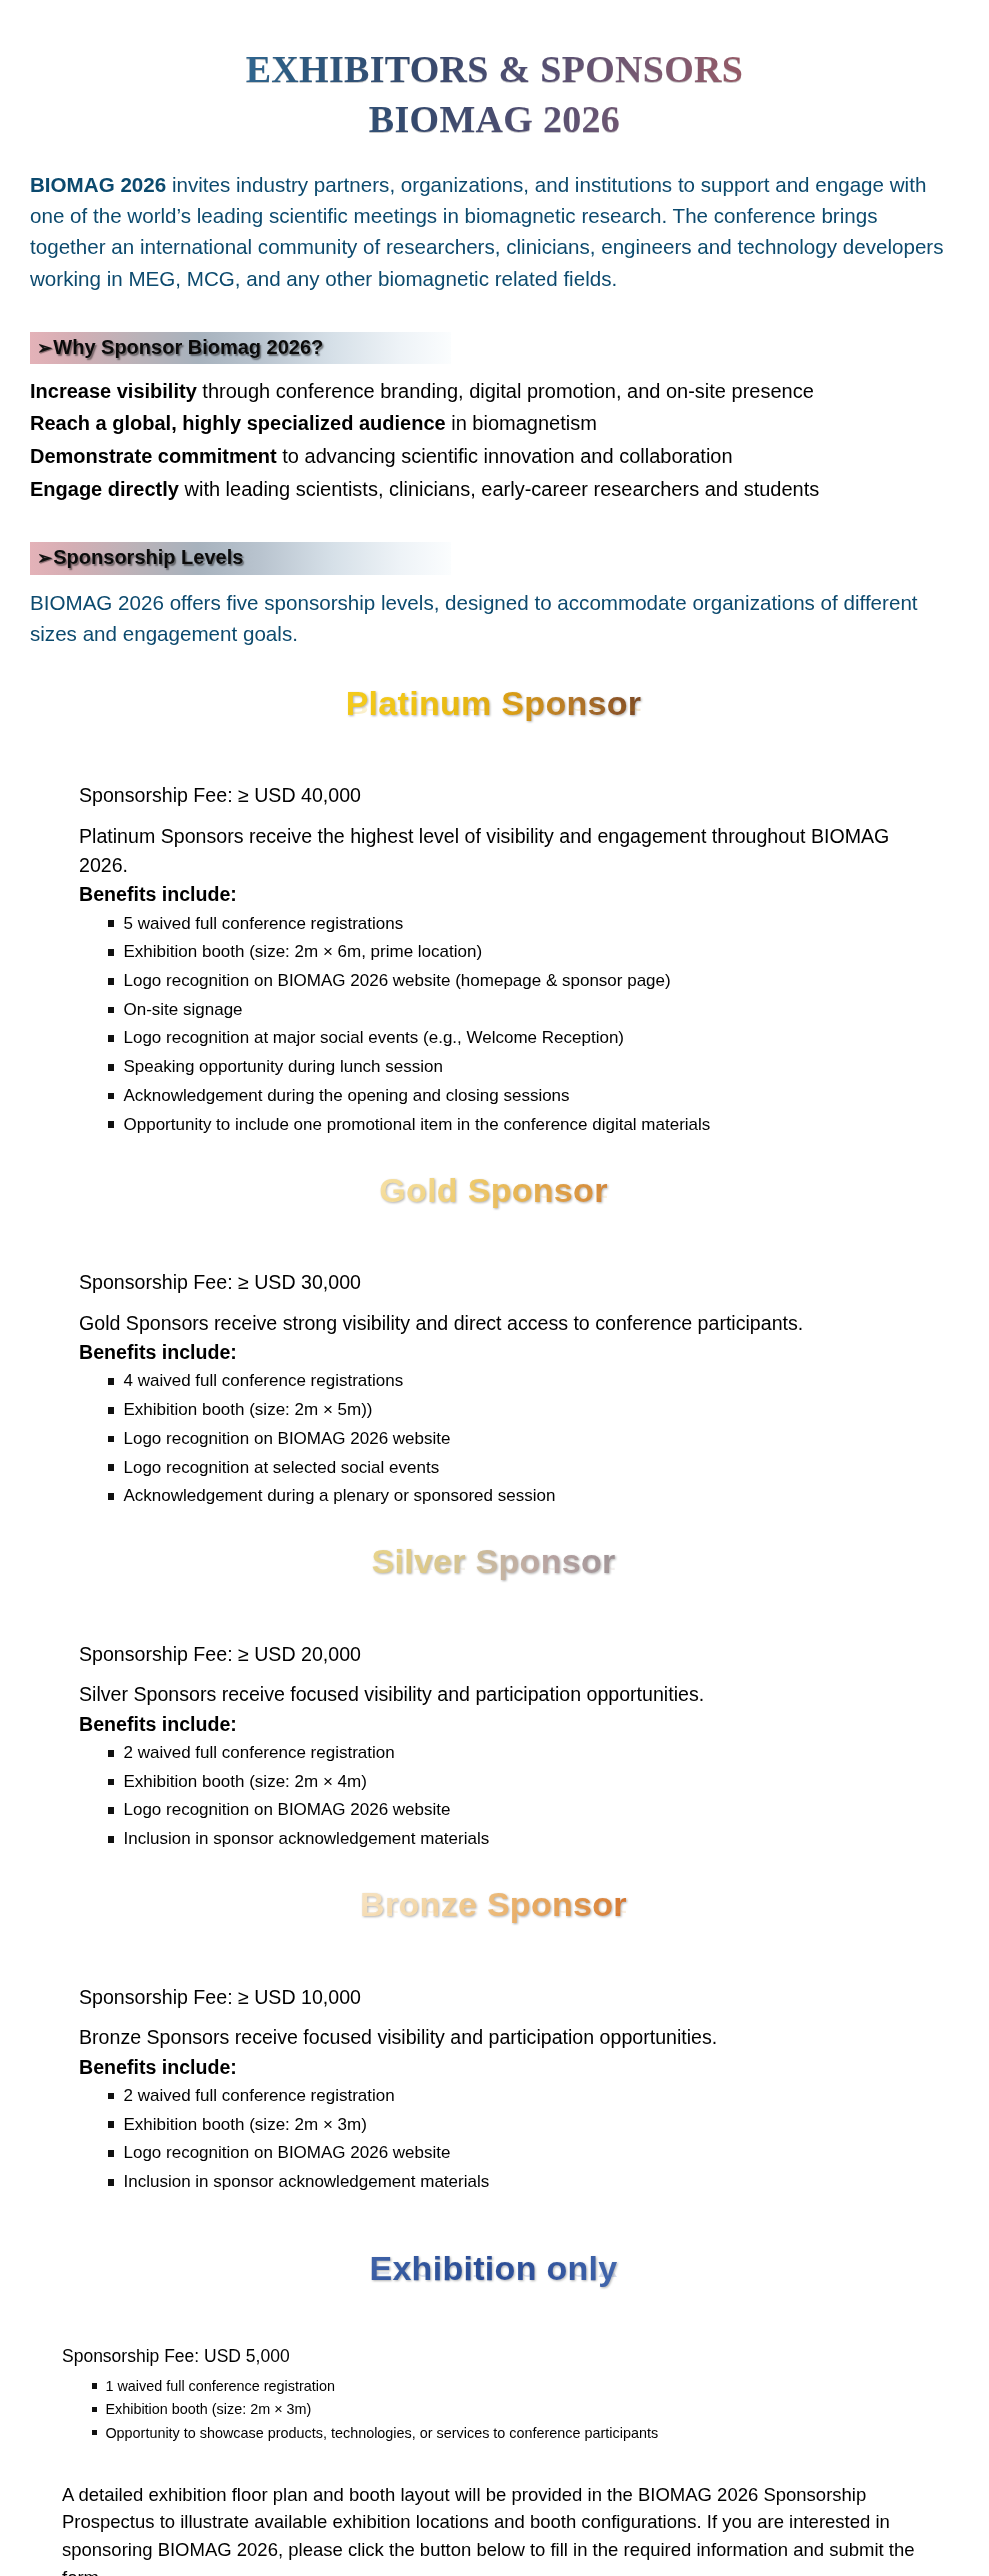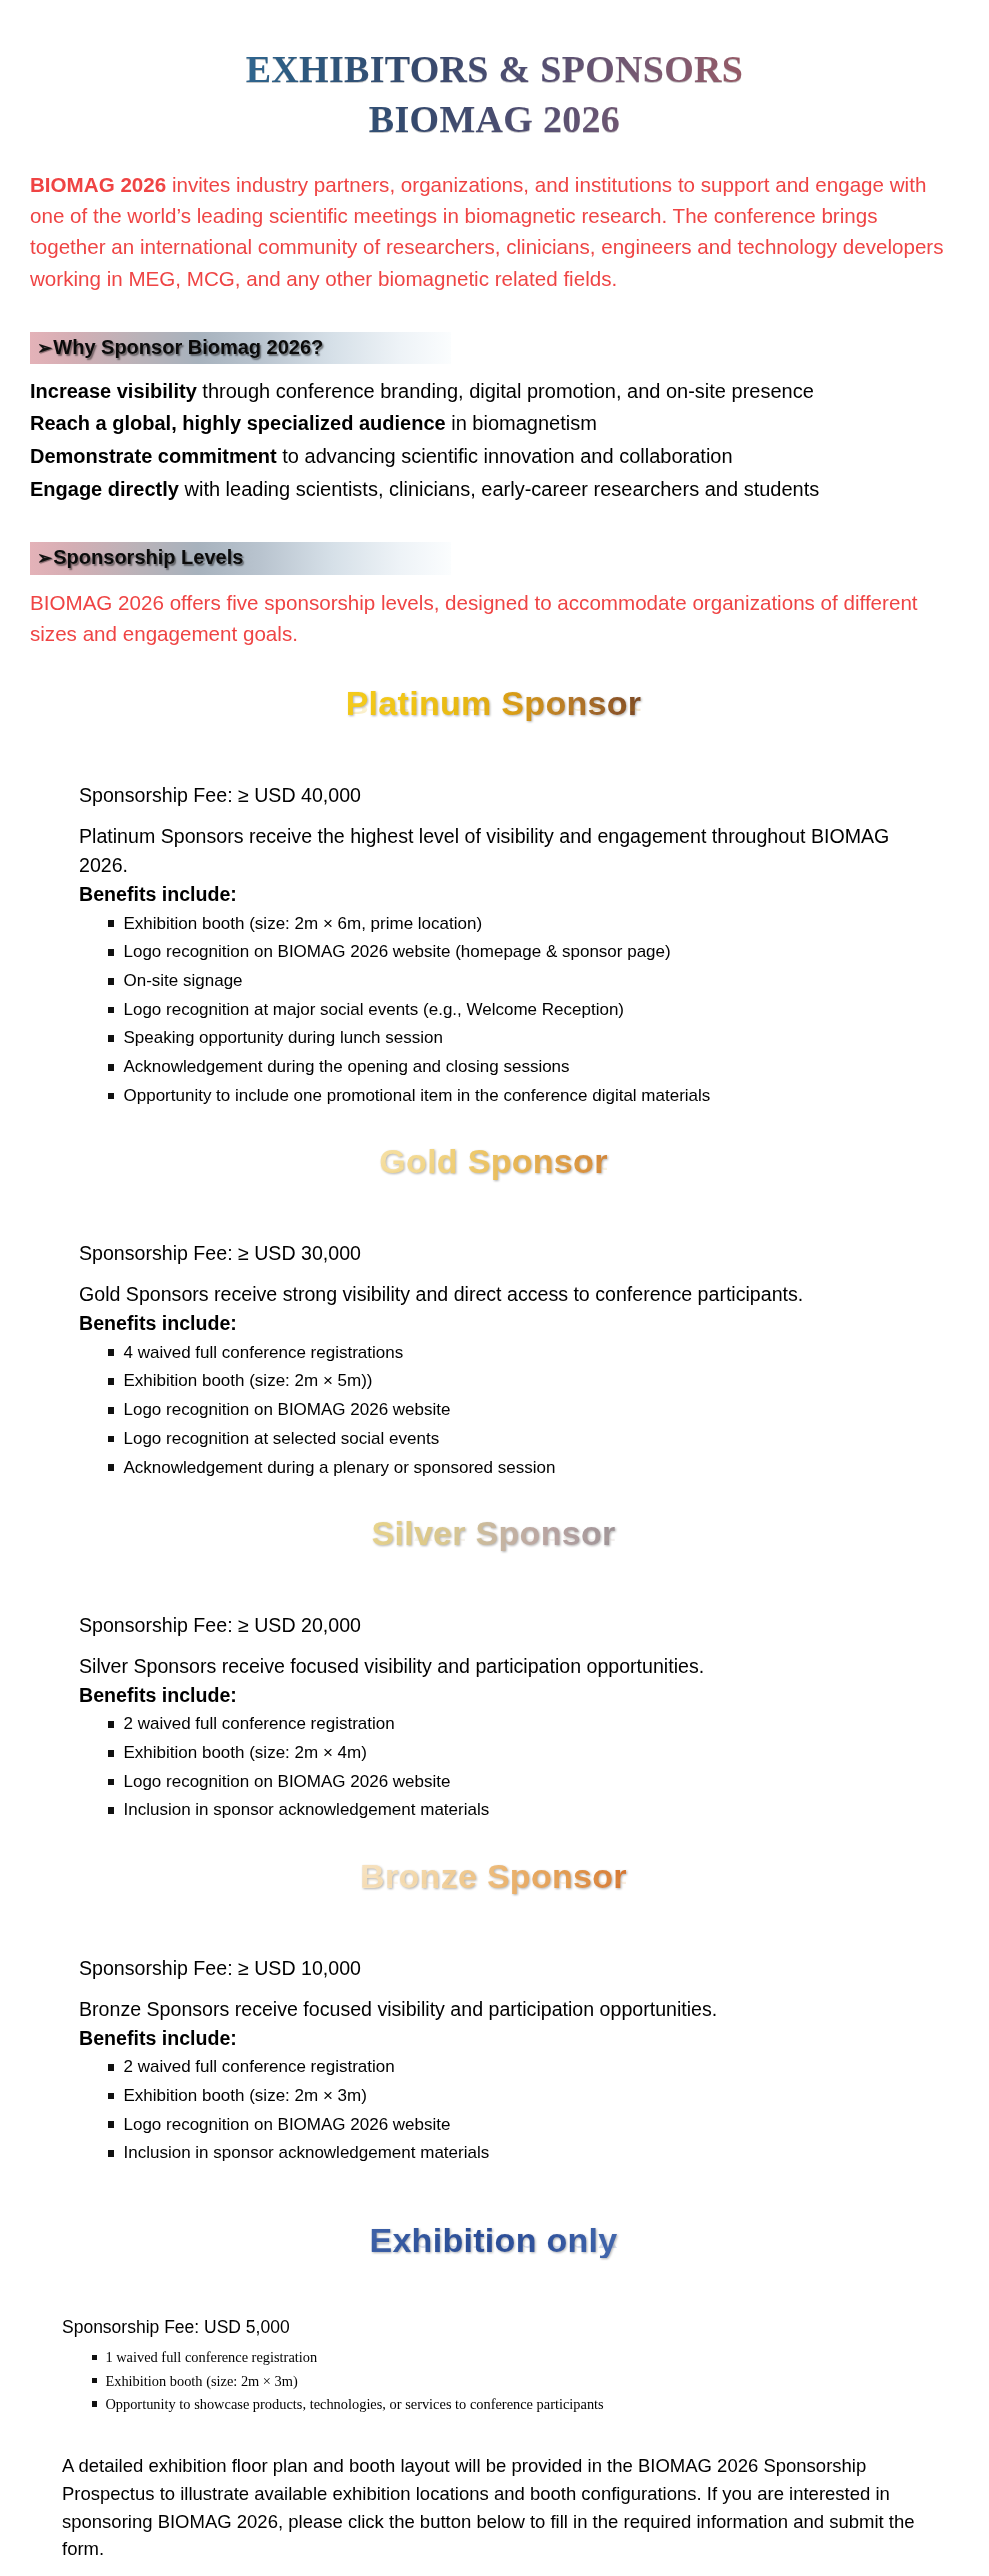--- a/index.html
+++ b/index.html
@@ -41,21 +41,21 @@
   }
   .main-title.line2 { margin-top: 8.2px; }
 
   
   .content { padding: 0 32px 0 30px; }
   .para {
     font-size: 20.6px;
     line-height: 1.52;
     margin: 0;
     padding: 0;
-    color:#ef4444;
+    color:#0c4a6e;
     max-width: 922px;
   }
   .para.intro { margin-top: 28px; }
   .para b, .bold { font-weight: 700; }
 
   
   .section-band {
     width: 421px;
     margin-top: 38px;
     margin-bottom: 12.4px;
@@ -161,21 +161,21 @@
     left: 0;
     top: 8.8px;
     width: 5.7px;
     height: 6.7px;
     background: #111;
   }
 
   
   .exhib-body { padding-left: 32px; padding-right: 32px; margin-top: 24px; }
   .exhib-fee { font-size: 17.5px; line-height:1.45; margin: 0 0 7.2px 0; }
-  ul.benefits.small { padding-left: 30px; font-family: Liberation Serif, serif; }
+  ul.benefits.small { padding-left: 30px; }
   ul.benefits.small li { font-size: 14.4px; line-height:1.4; margin-bottom: 3.1px; padding-left: 13.4px; }
   ul.benefits.small li::before { top: 7.2px; width:5.2px; height:5.7px; }
 
   .closing { padding: 0 38px 0 32px; margin-top: 38px; }
   .closing p { font-size: 18.5px; line-height: 1.5; margin:0; max-width: 927px; }
 </style>
 </head>
 <body>
 
 <div class="page">
@@ -210,20 +210,21 @@
 
     <div class="tier-title-wrap">
       <span class="tier-title grad-platinum">Platinum Sponsor</span>
       <span class="tier-reflect grad-platinum" aria-hidden="true">Platinum Sponsor</span>
     </div>
     <div class="tier-body">
       <p class="tier-line">Sponsorship Fee: ≥ USD 40,000</p>
       <p class="tier-line tight">Platinum Sponsors receive the highest level of visibility and engagement throughout BIOMAG 2026.</p>
       <p class="benefits-label">Benefits include:</p>
       <ul class="benefits">
+        <li>5 waived full conference registrations</li>
         <li>Exhibition booth (size: 2m × 6m, prime location)</li>
         <li>Logo recognition on BIOMAG 2026 website (homepage &amp; sponsor page)</li>
         <li>On-site signage</li>
         <li>Logo recognition at major social events (e.g., Welcome Reception)</li>
         <li>Speaking opportunity during lunch session</li>
         <li>Acknowledgement during the opening and closing sessions</li>
         <li>Opportunity to include one promotional item in the conference digital materials</li>
       </ul>
     </div>
 

